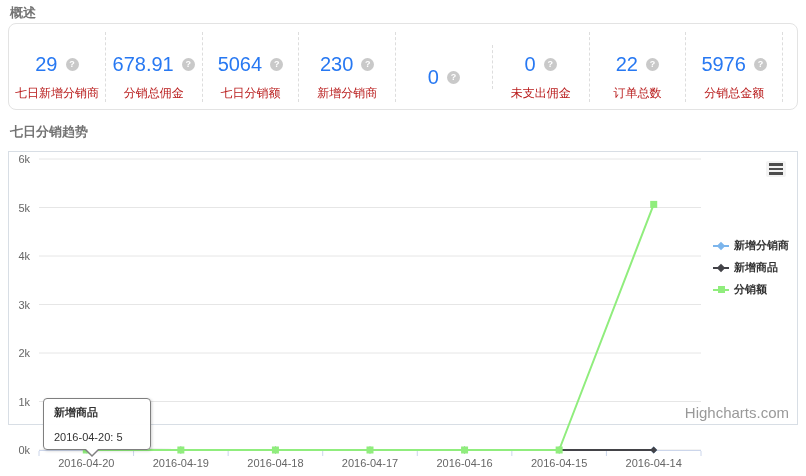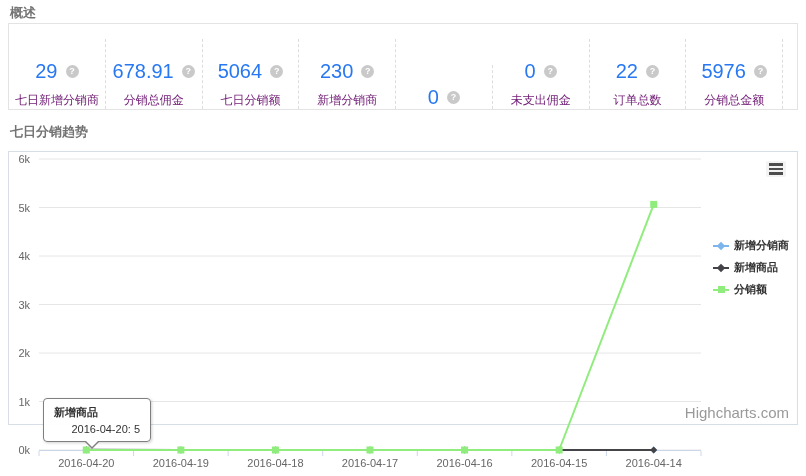--- a/index.html
+++ b/index.html
@@ -8,32 +8,32 @@
     background:#fff;color:#333;
     font-family:"Liberation Sans","DejaVu Sans",sans-serif;
   }
   .sec-title{position:absolute;left:10px;font-size:13px;font-weight:bold;color:#737373;}
   #overview-title{top:4px;}
   #trend-title{top:123px;}
 
   
   .stats-panel{
     position:absolute;left:8px;top:23px;width:790px;height:87px;
-    box-sizing:border-box;border:1px solid #e3e3e3;border-radius:0;
-    background:#fff;display:flex;align-items:flex-end;padding-right:14px;
+    box-sizing:border-box;border:1px solid #e3e3e3;border-radius:8px;
+    background:#fff;display:flex;align-items:center;padding-right:14px;
   }
   .stat-card{flex:1;text-align:center;padding-top:21px;border-right:1px dashed #ddd;}
   .stat-value-row{display:flex;align-items:center;justify-content:center;gap:8px;}
   .stat-value{font-size:20px;color:#2778f2;}
   .help{
     width:13px;height:13px;border-radius:50%;background:#c9c9c9;color:#fff;
     font-size:9px;line-height:13px;text-align:center;font-weight:bold;cursor:pointer;
     flex:0 0 auto;
   }
-  .stat-label{margin-top:9px;font-size:12px;color:#701a75;}
+  .stat-label{margin-top:9px;font-size:12px;color:#b91c1c;}
 
   
   .chart-panel{
     position:absolute;left:8px;top:151px;width:790px;height:274px;
     box-sizing:border-box;border:1px solid #d8dee5;background:#fff;
   }
   .chart-panel svg{position:absolute;left:0;top:0;}
   svg text{font-family:"Liberation Sans","DejaVu Sans",sans-serif;}
 
   
@@ -54,21 +54,21 @@
   .lg-label{font-size:11px;font-weight:bold;color:#333;white-space:nowrap;}
 
   
   .tooltip{
     position:absolute;left:34px;top:246px;min-width:86px;
     background:rgba(255,255,255,.97);border:1px solid #7f7f7f;border-radius:4px;
     padding:6px 10px;font-size:11px;color:#333;
     box-shadow:1px 1px 3px rgba(0,0,0,.18);z-index:5;
   }
   .tt-series{font-weight:bold;}
-  .tt-value{margin-top:3px;text-align:right;}
+  .tt-value{margin-top:11px;}
   .tt-arrow-b{position:absolute;bottom:-8px;left:40px;width:0;height:0;
     border:8px solid transparent;border-bottom:0;border-top-color:#7f7f7f;}
   .tt-arrow-w{position:absolute;bottom:-6px;left:41px;width:0;height:0;
     border:7px solid transparent;border-bottom:0;border-top-color:#fff;}
 
   .credit{position:absolute;right:8px;bottom:3px;font-size:15px;color:#999;cursor:pointer;}
 </style>
 </head>
 <body>
 

